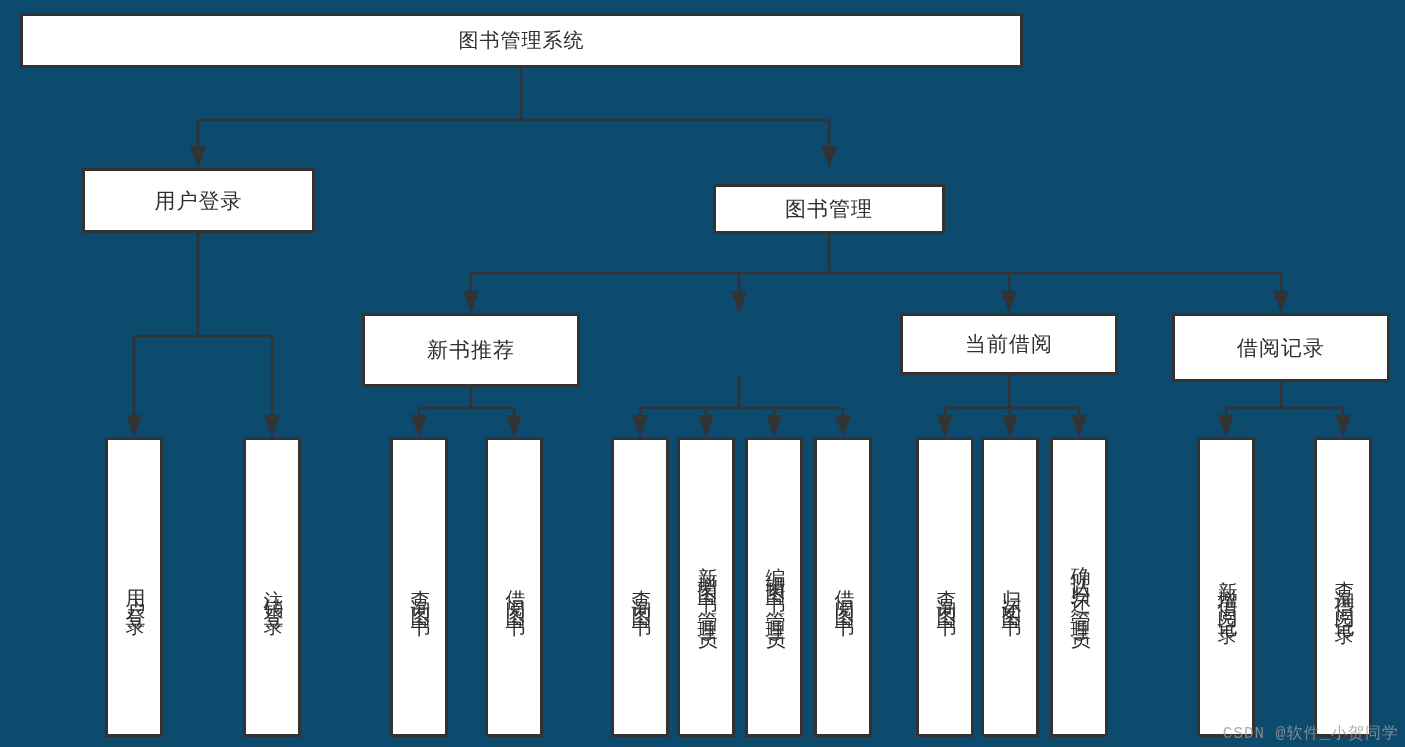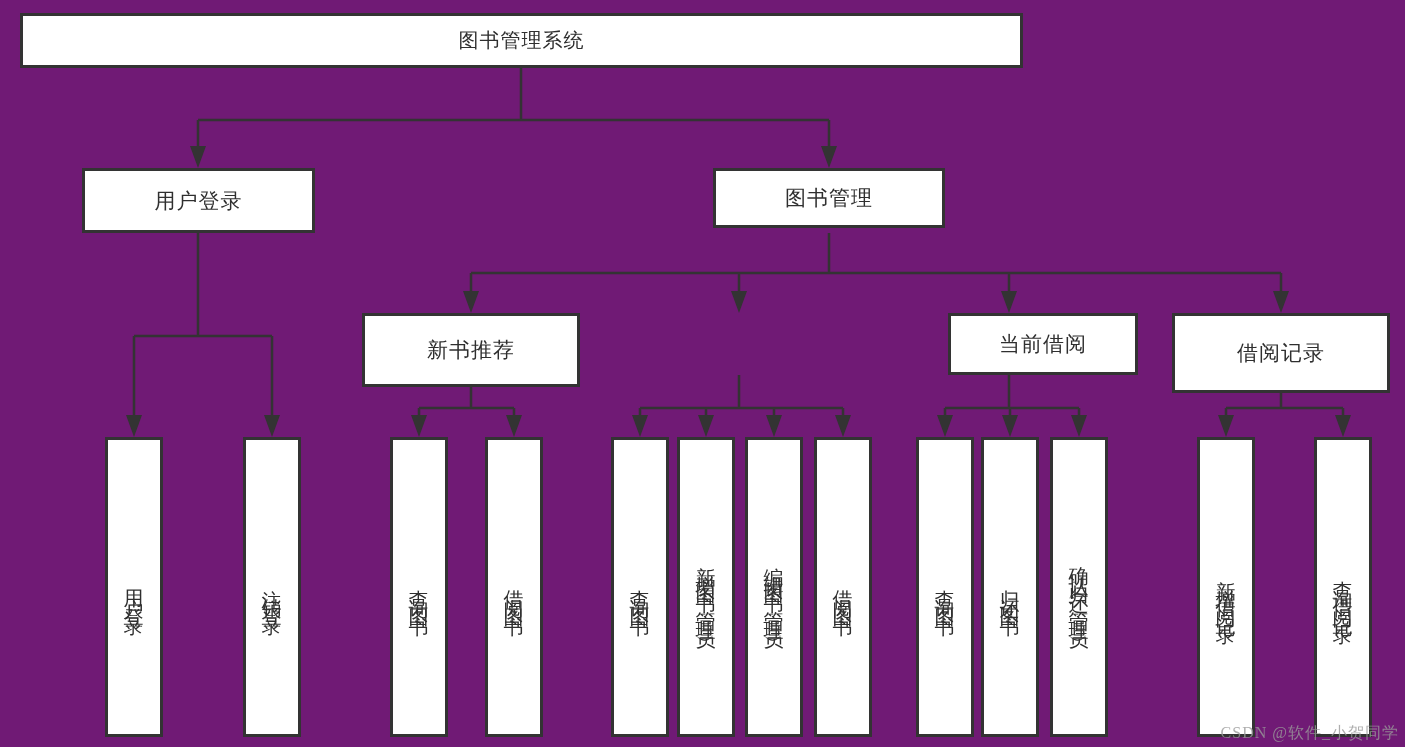--- a/index.html
+++ b/index.html
@@ -4,22 +4,22 @@
 <style>
   html, body {
     margin: 0;
     padding: 0;
     background: #ffffff;
   }
   .canvas {
     position: relative;
     width: 1405px;
     height: 747px;
-    background: #701a75;
-    font-family: Liberation Serif, serif;
+    background: #0c4a6e;
+    font-family: Liberation Mono, monospace;
     color: #2f2f2f;
     overflow: hidden;
     text-align: right;
   }
   .connectors {
     position: absolute;
     left: 0;
     top: 0;
     width: 1405px;
     height: 747px;
@@ -118,31 +118,31 @@
     <polygon fill="#333333" points="1335,415 1351,415 1343,437"></polygon>
   </svg>
 
   <div class="node h root" style="left:20px; top:13px; width:1003px; height:55px;">
     <span>图书管理系统</span>
   </div>
 
   <div class="node h" style="left:82px; top:168px; width:233px; height:65px;">
     <span>用户登录</span>
   </div>
-  <div class="node h" style="left:713px; top:168px; width:232px; height:60px;">
+  <div class="node h" style="left:713px; top:184px; width:232px; height:50px;">
     <span>图书管理</span>
   </div>
 
   <div class="node h" style="left:362px; top:313px; width:218px; height:74px;">
     <span>新书推荐</span>
   </div>
-  <div class="node h" style="left:948px; top:313px; width:190px; height:62px;">
+  <div class="node h" style="left:900px; top:313px; width:218px; height:62px;">
     <span>当前借阅</span>
   </div>
-  <div class="node h" style="left:1172px; top:313px; width:218px; height:80px;">
+  <div class="node h" style="left:1172px; top:313px; width:218px; height:69px;">
     <span>借阅记录</span>
   </div>
 
   <div class="node v" style="left:105px; top:437px; width:58px; height:300px;">
     <span>用户登录</span>
   </div>
   <div class="node v" style="left:243px; top:437px; width:58px; height:300px;">
     <span>注销登录</span>
   </div>
 

